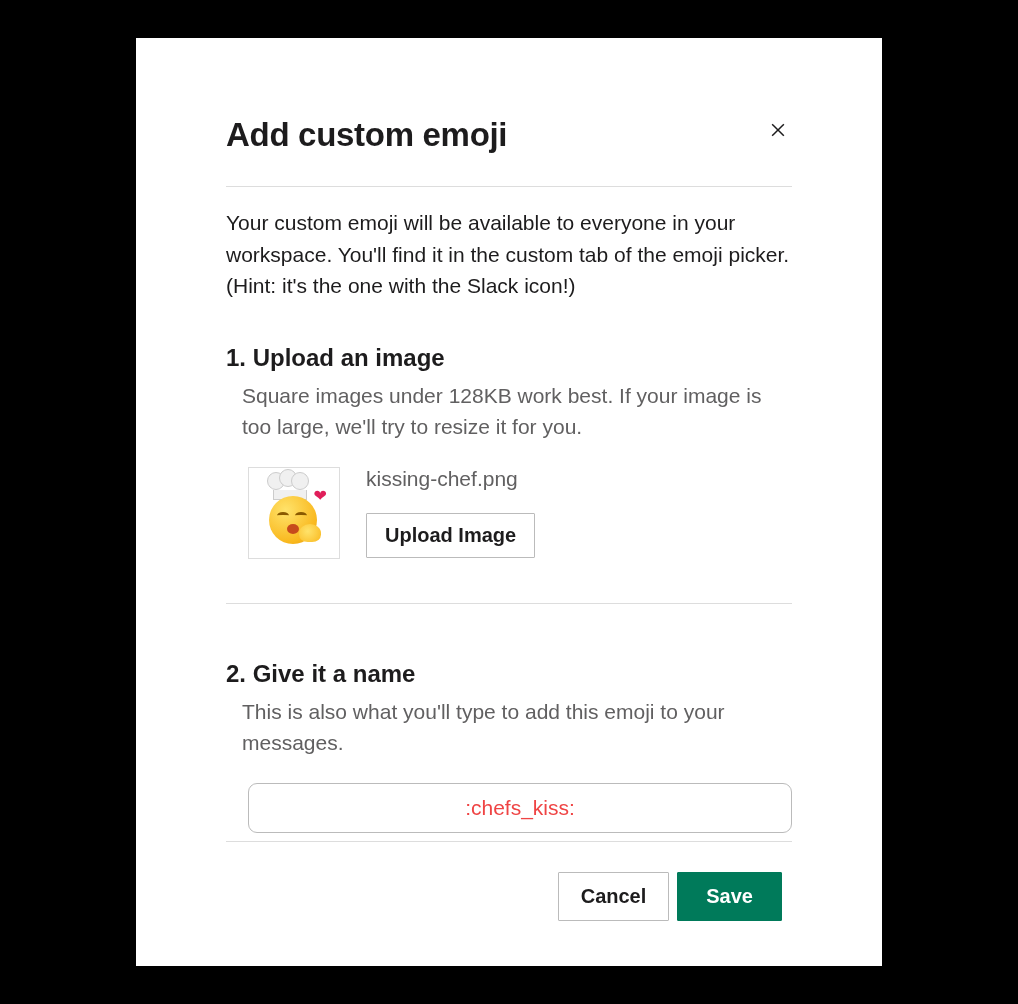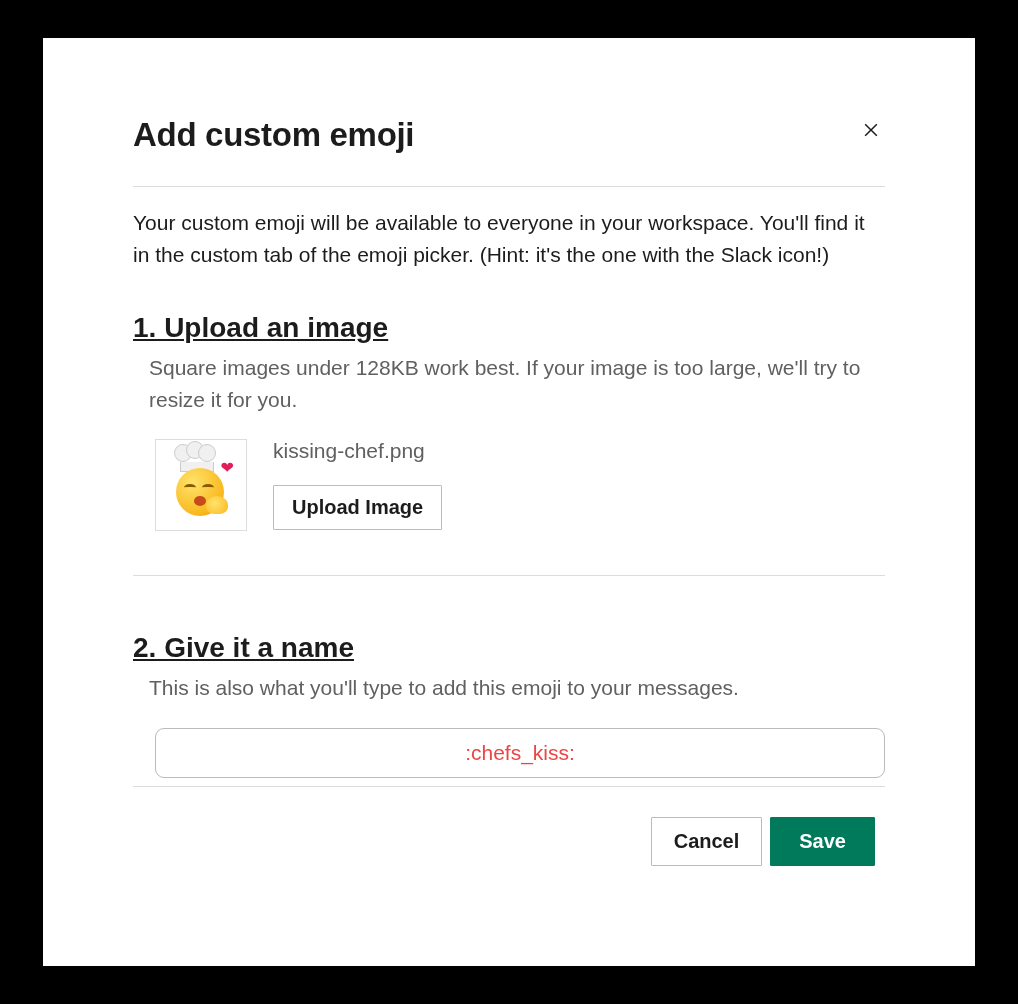--- a/index.html
+++ b/index.html
@@ -12,21 +12,21 @@
       width: 1018px;
       height: 1004px;
       font-family: -apple-system, BlinkMacSystemFont, "Segoe UI", Helvetica, Arial, sans-serif;
       display: flex;
       align-items: flex-start;
       justify-content: center;
       padding-top: 38px;
     }
     .modal {
       background: #fff;
-      width: 932px;
+      width: 746px;
       height: 928px;
       padding: 78px 90px 40px 90px;
     }
     .modal-header {
       display: flex;
       justify-content: space-between;
       align-items: flex-start;
       border-bottom: 1px solid #ddd;
       padding-bottom: 32px;
       margin-bottom: 20px;
@@ -51,25 +51,24 @@
       width: 20px;
       height: 20px;
     }
     .description {
       font-size: 21px;
       line-height: 1.5;
       color: #1d1c1d;
       margin-bottom: 42px;
     }
     .section-heading {
-      font-size: 28px;
+      font-size: 24px;
       font-weight: 900;
       color: #1d1c1d;
       margin-bottom: 8px;
-      text-decoration: underline;
     }
     .section-subtext {
       font-size: 21px;
       color: #616061;
       line-height: 1.5;
       margin-left: 16px;
       margin-bottom: 24px;
     }
     .upload-row {
       display: flex;

